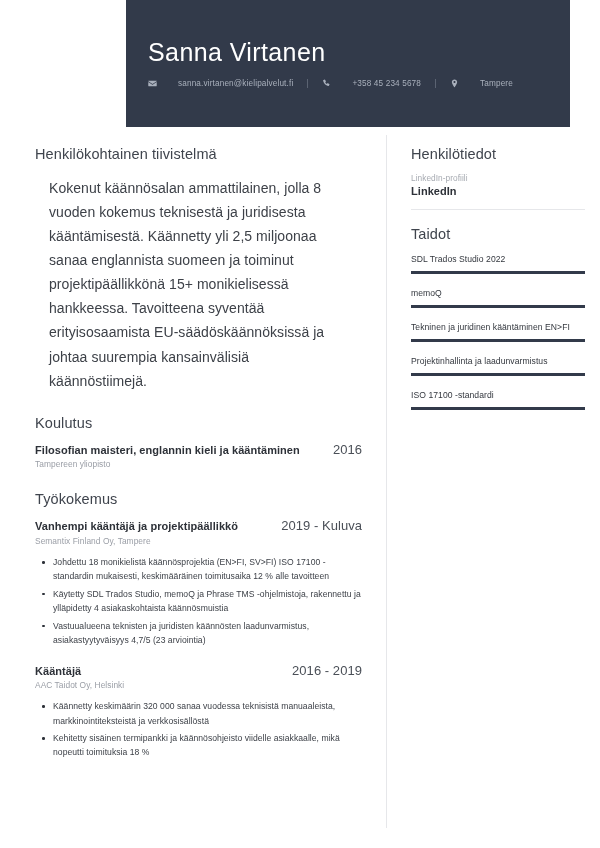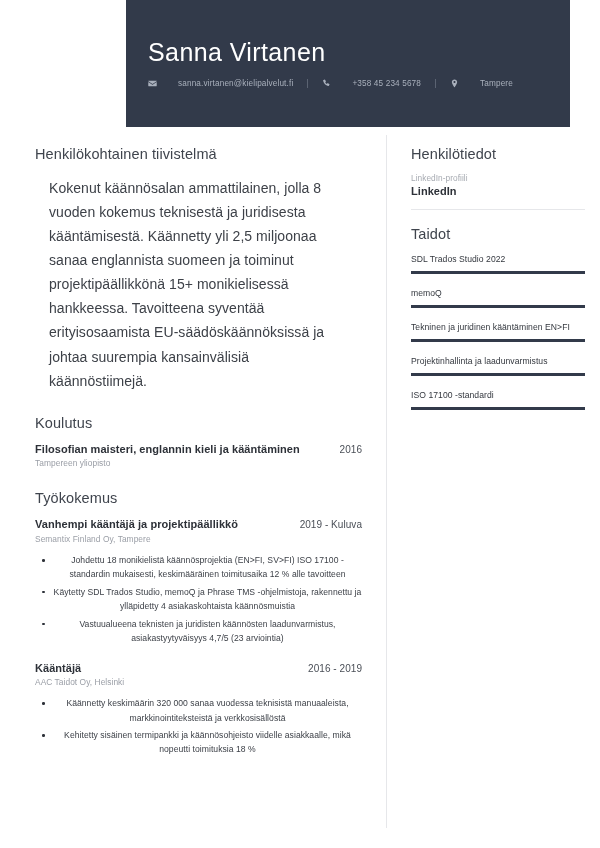--- a/index.html
+++ b/index.html
@@ -119,37 +119,36 @@
   }
   .entry-title {
     font-size: 11px;
     font-weight: 700;
     color: #2d3138;
     line-height: 1.42;
     flex: 1 1 auto;
     letter-spacing: 0.05px;
   }
   .entry-date {
-    font-size: 10px;
+    font-size: 13px;
     color: #4a4f57;
     white-space: nowrap;
     flex: 0 0 auto;
     letter-spacing: 0.05px;
   }
   .entry-sub {
     font-size: 8.4px;
     color: #9a9ea6;
     margin-top: 1px;
     letter-spacing: 0.05px;
   }
   .bullets {
     margin: 9px 0 0 0;
     padding: 0 0 0 18px;
     list-style: none;
-    text-align: center;
   }
   .bullets li {
     position: relative;
     font-size: 8.6px;
     line-height: 1.68;
     color: #3d4148;
     margin-bottom: 3px;
     letter-spacing: 0.04px;
   }
   .bullets li::before {

